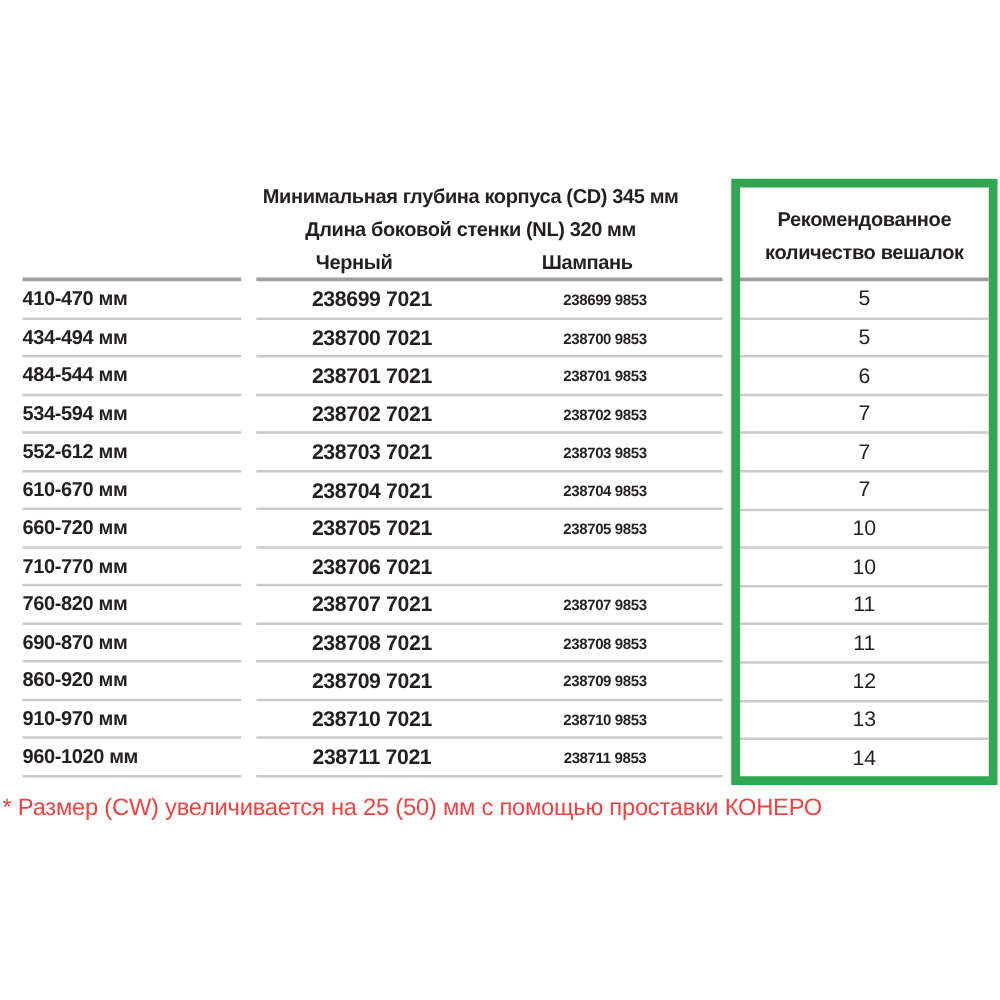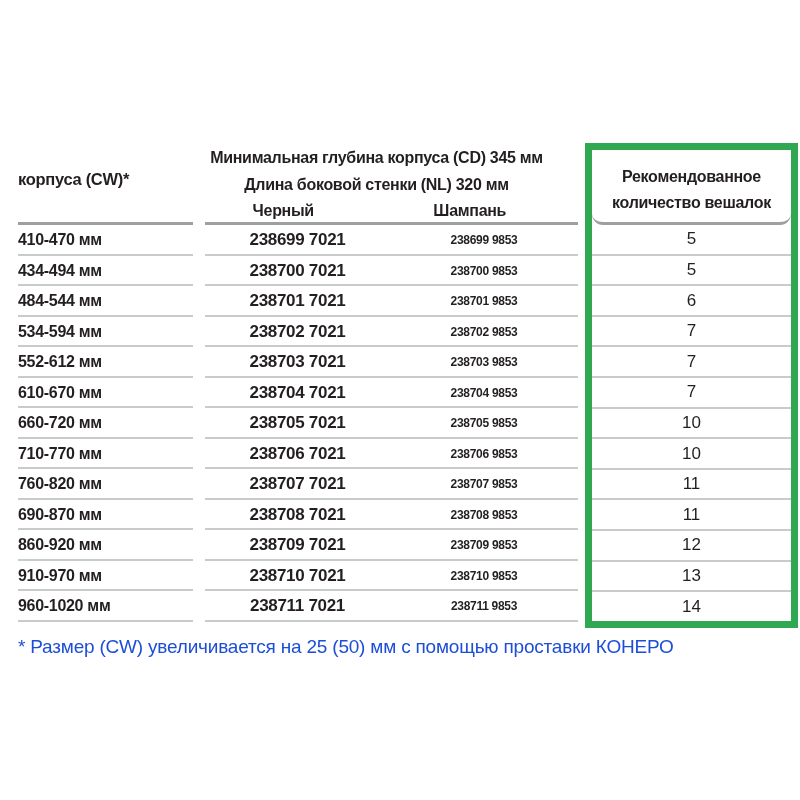--- a/index.html
+++ b/index.html
@@ -53,46 +53,45 @@
   .green-box {
     position: absolute; left: 585px; top: 143px;
     width: 213px; height: 485px;
     border: 7px solid var(--green);
     background: #ffffff;
   }
   .g-head {
     height: 75px; border-bottom: 3px solid var(--headline);
     display: flex; flex-direction: column; justify-content: flex-end;
     padding-bottom: 6px; text-align: center;
-    font-weight: bold; font-size: 16px; line-height: 26px; letter-spacing: -0.3px; border-radius: 11px;
+    font-weight: bold; font-size: 16px; line-height: 26px; letter-spacing: -0.3px;
   }
   .g-body { display: flex; flex-direction: column; height: 396px; }
   .grow {
     flex: 1; display: flex; align-items: center; justify-content: center;
     border-bottom: 2px solid var(--rowline);
     font-size: 17px; font-weight: normal;
   }
   .grow:last-child { border-bottom: none; }
 
   
   .footnote {
-    position: absolute; left: 18px; top: 636px;
-    font-size: 19px; letter-spacing: -0.2px; color: #1d4ed8;
+    position: absolute; left: 2px; top: 636px;
+    font-size: 19px; letter-spacing: -0.2px; color: #ef4444;
   }
 </style>
 </head>
 <body>
 
 <div class="page">
 
   <div class="main-table">
 
     <div class="head">
       <div class="h-col1">
-        <div>корпуса (CW)*</div>
       </div>
       <div class="h-group">
         <div>Минимальная глубина корпуса (CD) 345 мм</div>
         <div>Длина боковой стенки (NL) 320 мм</div>
         <div class="h-sub">
           <span>Черный</span>
           <span>Шампань</span>
         </div>
       </div>
       <div class="hline hl1"></div>
@@ -152,21 +151,20 @@
     <div class="cell c1">660-720 мм</div>
     <div class="cell c2">238705 7021</div>
     <div class="cell c3">238705 9853</div>
     <div class="sep sep1"></div>
     <div class="sep sep2"></div>
   </div>
 
   <div class="row">
     <div class="cell c1">710-770 мм</div>
     <div class="cell c2">238706 7021</div>
-    <div class="cell c3">238706 9853</div>
     <div class="sep sep1"></div>
     <div class="sep sep2"></div>
   </div>
 
   <div class="row">
     <div class="cell c1">760-820 мм</div>
     <div class="cell c2">238707 7021</div>
     <div class="cell c3">238707 9853</div>
     <div class="sep sep1"></div>
     <div class="sep sep2"></div>

